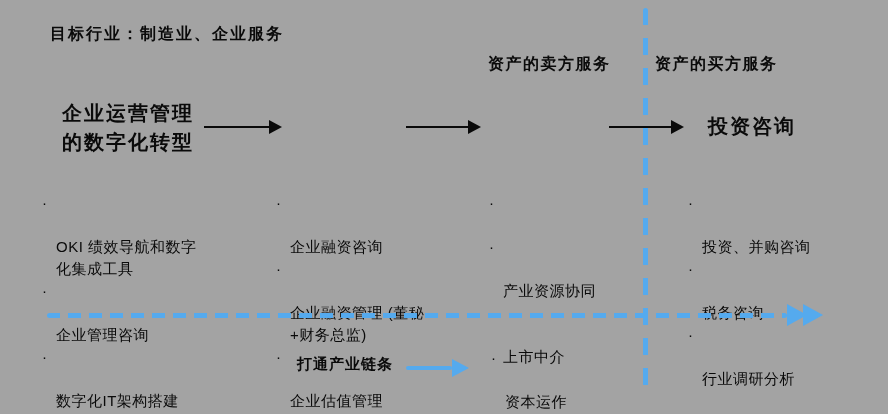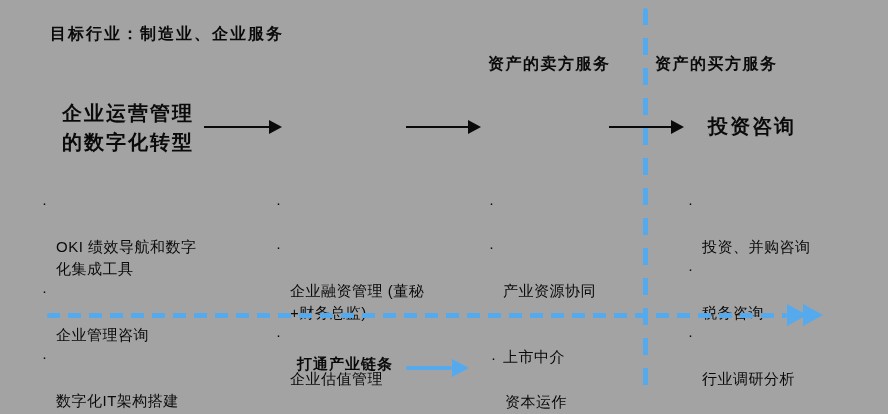--- a/index.html
+++ b/index.html
@@ -79,21 +79,21 @@
       <span class="dot">·</span>
       <span>企业管理咨询</span></li>
     <li>
       <span class="dot">·</span>
       <span>数字化IT架构搭建</span></li>
   </ul>
 
   <ul class="abs svc" style="left:276px;top:192px;width:190px;">
     <li>
       <span class="dot">·</span>
-      </li>
+      <span>企业融资咨询</span></li>
     <li>
       <span class="dot">·</span>
       <span>企业融资管理 (董秘
 +财务总监)</span></li>
     <li>
       <span class="dot">·</span>
       <span>企业估值管理</span></li>
   </ul>
 
   <ul class="abs svc" style="left:489px;top:192px;width:150px;">

